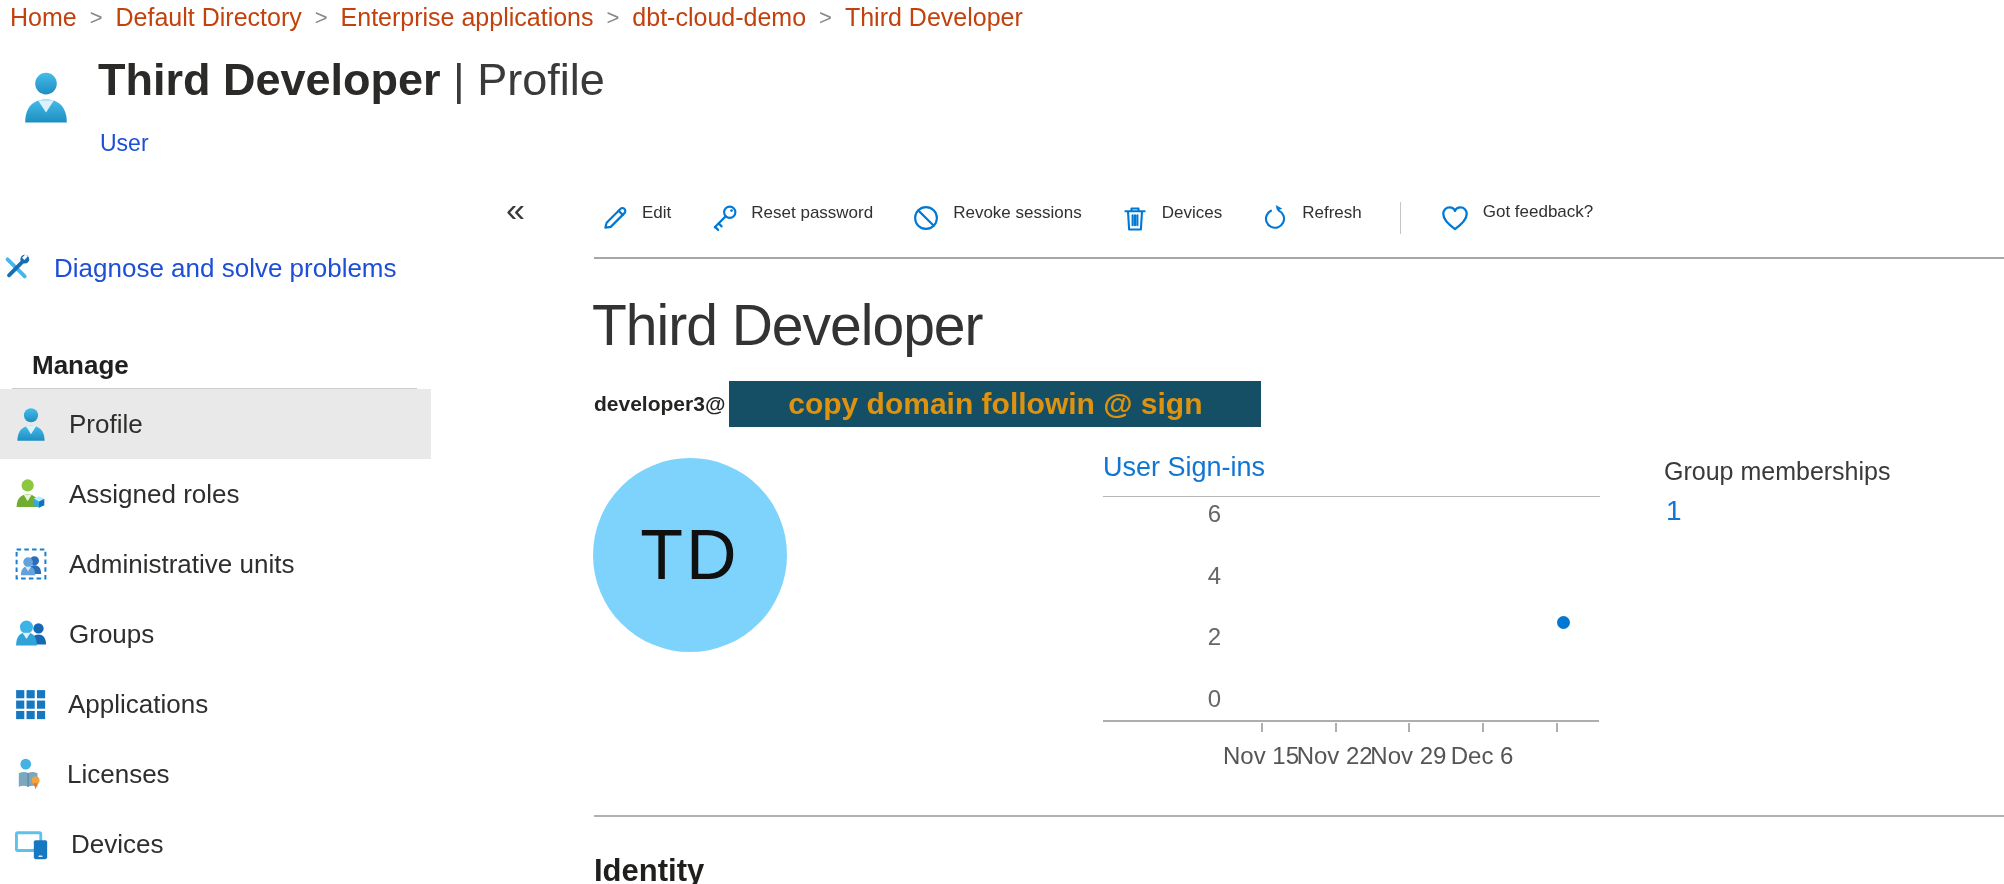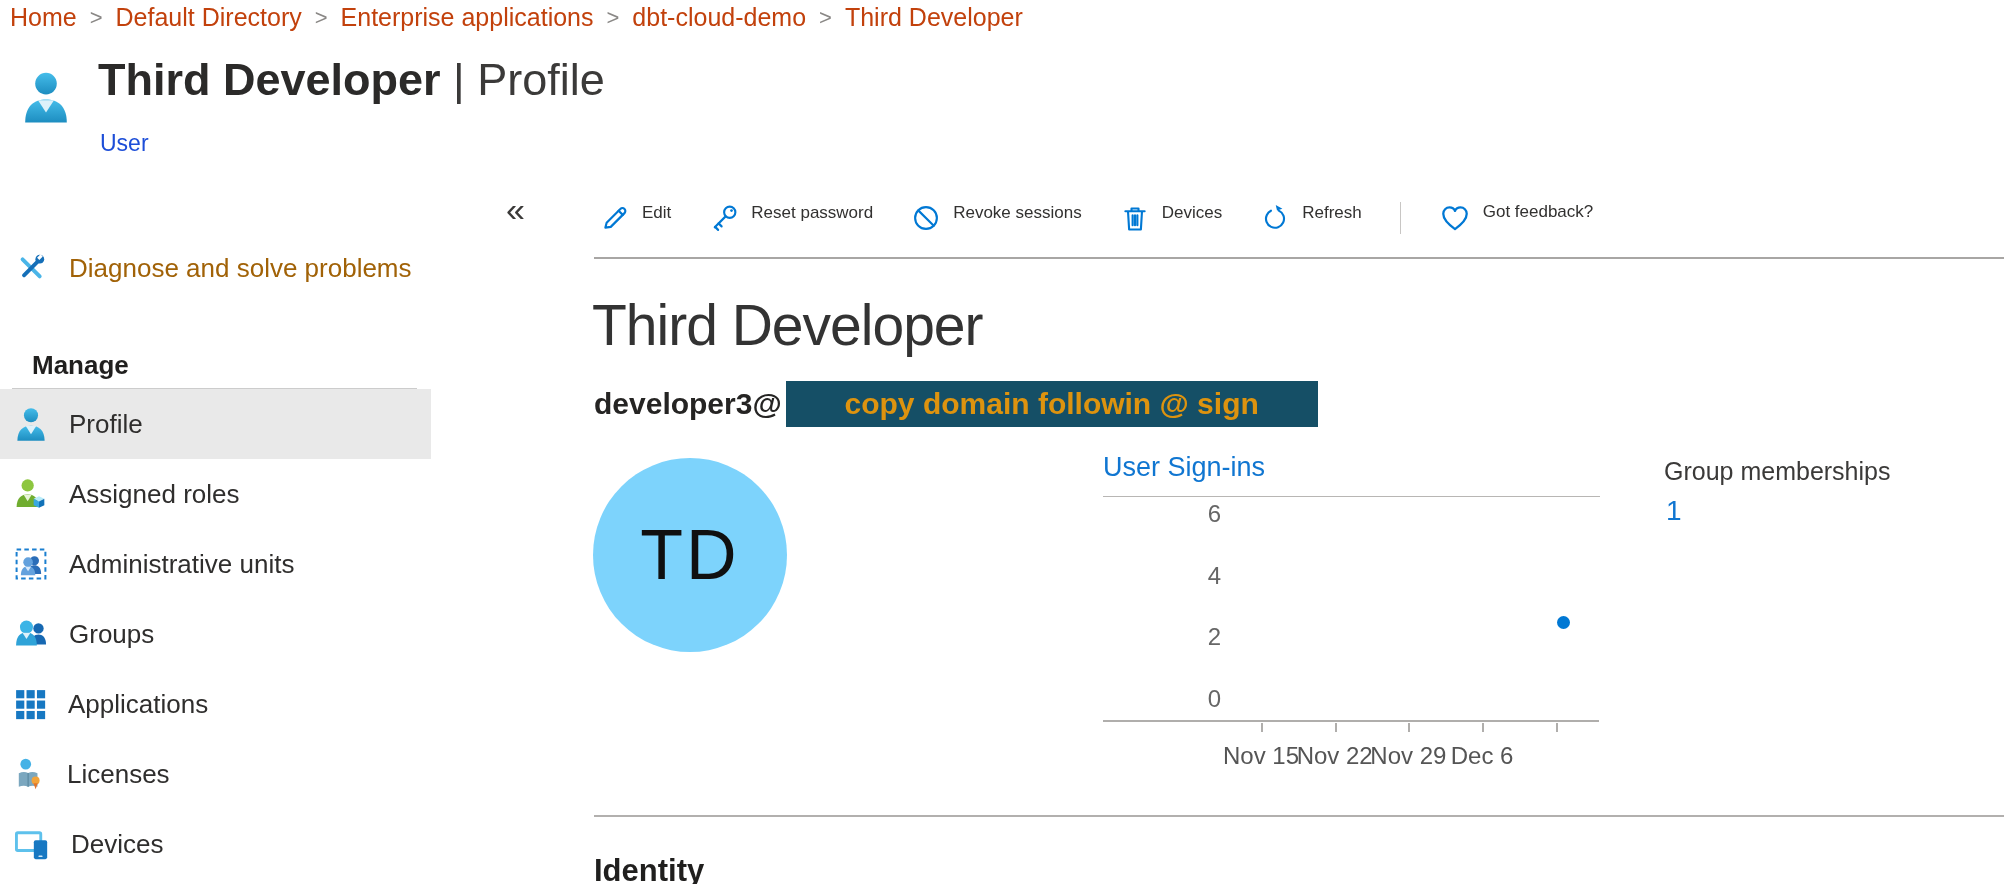--- a/index.html
+++ b/index.html
@@ -20,40 +20,40 @@
 
   
   .hdr-icon { left: 22px; top: 70px; }
   .page-title { left: 98px; top: 54px; font-size: 45px; white-space: nowrap; }
   .pt-name { font-weight: bold; color: #2b2a29; }
   .pt-sep, .pt-section { font-weight: normal; color: #3b3a39; }
   .hdr-subtitle { left: 100px; top: 130px; font-size: 23px; color: #1d4ed8; }
 
   
   .sidebar { left: 0; top: 240px; width: 431px; }
-  .side-row { height: 56px; display: flex; align-items: center; padding-left: 15px; gap: 22px;
-              font-size: 26px; color: #a16207; cursor: pointer; }
+  .side-row { height: 56px; display: flex; align-items: center; gap: 22px;
+              font-size: 26px; color: #1d4ed8; cursor: pointer; }
   .side-heading { margin-top: 50px; height: 38px; display: flex; align-items: center; padding-left: 32px;
                   font-size: 26px; font-weight: bold; color: #201f1e; }
   .side-divider { margin: 4px 14px 0 12px; height: 1px; background: #cccccc; }
   .nav-item { height: 70px; display: flex; align-items: center; padding-left: 15px; gap: 22px;
               font-size: 26px; color: #2f2e2d; cursor: pointer; }
   .nav-item.selected { background: #e9e9e9; }
   .collapse-chevron { left: 506px; top: 190px; font-size: 34px; color: #3b3a39; cursor: pointer; }
 
   
   .toolbar { left: 600px; top: 195px; height: 46px; display: flex; align-items: center; gap: 38px; }
   .tb-btn { display: flex; align-items: flex-start; gap: 12px; font-size: 17px; color: #323130; cursor: pointer; white-space: nowrap; }
   .tb-sep { width: 1px; height: 32px; background: #c8c6c4; }
   .toolbar-divider { left: 594px; top: 257px; width: 1410px; height: 2px; background: #a8a6a4; }
 
   
   .display-name { left: 592px; top: 292px; font-size: 57px; font-weight: 300; letter-spacing: -1px; color: #333333; white-space: nowrap; }
   .upn-row { left: 594px; top: 381px; height: 46px; display: flex; align-items: center; }
-  .upn-prefix { font-size: 30px; font-weight: bold; color: #252423; }
+  .upn-prefix { font-size: 21px; font-weight: bold; color: #252423; }
   .redaction { margin-left: 4px; width: 532px; height: 46px; display: flex; align-items: center; justify-content: center;
                font-size: 30px; font-weight: bold; }
   .avatar { left: 593px; top: 458px; width: 194px; height: 194px; border-radius: 50%;
             display: flex; align-items: center; justify-content: center;
             font-size: 70px; font-weight: 300; letter-spacing: 3px; color: #101010; }
 
   
   .chart { left: 1103px; top: 452px; width: 510px; height: 340px; }
   .chart-title { font-size: 27px; color: #1076d1; cursor: pointer; display: inline-block; }
   .chart-title-rule { position: absolute; left: 0; top: 44px; width: 497px; height: 1px; background: #b8b6b4; }

